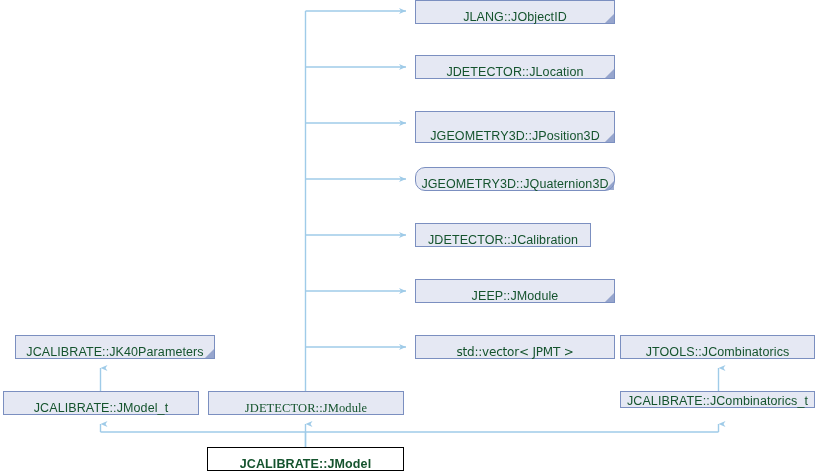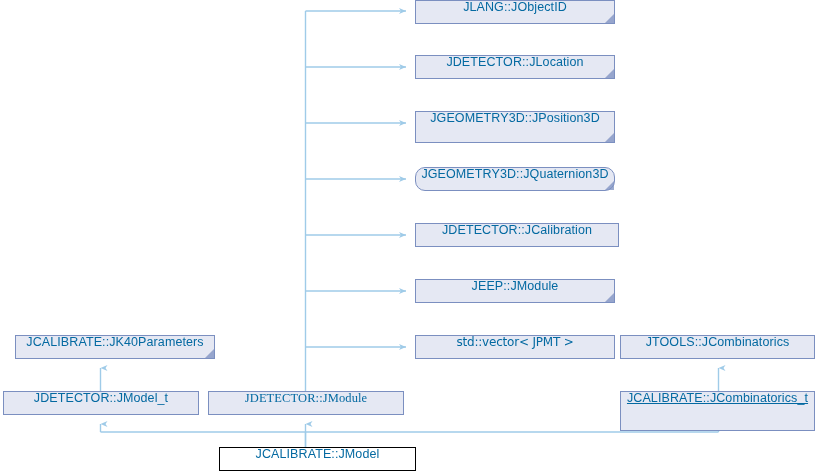--- a/index.html
+++ b/index.html
@@ -23,37 +23,36 @@
     left: 0;
     top: 0;
     width: 818px;
     height: 472px;
     pointer-events: none;
   }
   .node {
     position: absolute;
     box-sizing: border-box;
     display: flex;
-    align-items: flex-start;
+    align-items: flex-end;
     justify-content: center;
     font-size: 12.5px;
     line-height: 1;
-    color: #0369a1;
+    color: #14532d;
     white-space: nowrap;
     letter-spacing: 0.1px;
   }
   .node.cls-normal {
     background: #e5e8f3;
     border: 1px solid #7b8fc0;
   }
   .node.cls-current {
     background: #ffffff;
     border: 1.5px solid #000000;
-    font-weight: 400;
-    margin-left: 12px;
+    font-weight: 700;
   }
   .node.cls-mono {
     font-family: "DejaVu Sans", sans-serif;
     font-size: 12px;
     letter-spacing: -0.2px;
   }
   
   .fold {
     position: absolute;
     right: 0;
@@ -121,21 +120,21 @@
   <div class="node cls-normal" style="left:415px; top:111px; width:200px; height:32px;">
     <span class="node-label">JGEOMETRY3D::JPosition3D</span>
     <span class="fold"></span>
   </div>
 
   <div class="node cls-normal" style="left:415px; top:167px; width:200px; height:24px;border-radius:10px;">
     <span class="node-label">JGEOMETRY3D::JQuaternion3D</span>
     <span class="fold"></span>
   </div>
 
-  <div class="node cls-normal" style="left:415px; top:223px; width:204px; height:24px;">
+  <div class="node cls-normal" style="left:415px; top:223px; width:176px; height:24px;">
     <span class="node-label">JDETECTOR::JCalibration</span>
   </div>
 
   <div class="node cls-normal" style="left:415px; top:279px; width:200px; height:24px;">
     <span class="node-label">JEEP::JModule</span>
     <span class="fold"></span>
   </div>
 
   <div class="node cls-normal cls-mono" style="left:415px; top:335px; width:200px; height:24px;">
     <span class="node-label">std::vector&lt; JPMT &gt;</span>
@@ -144,28 +143,28 @@
   <div class="node cls-normal" style="left:620px; top:335px; width:195px; height:24px;">
     <span class="node-label">JTOOLS::JCombinatorics</span>
   </div>
 
   <div class="node cls-normal" style="left:3px; top:335px; width:200px; height:24px;margin-left:12px;">
     <span class="node-label">JCALIBRATE::JK40Parameters</span>
     <span class="fold"></span>
   </div>
 
   <div class="node cls-normal" style="left:3px; top:391px; width:196px; height:24px;">
-    <span class="node-label">JDETECTOR::JModel_t</span>
+    <span class="node-label">JCALIBRATE::JModel_t</span>
   </div>
 
   <div class="node cls-normal" style="left:208px; top:391px; width:196px; height:24px;font-family:Liberation Serif, serif;">
     <span class="node-label">JDETECTOR::JModule</span>
   </div>
 
-  <div class="node cls-normal" style="left:620px; top:391px; width:195px; height:40px;text-decoration:underline;">
+  <div class="node cls-normal" style="left:620px; top:391px; width:195px; height:17px;">
     <span class="node-label">JCALIBRATE::JCombinatorics_t</span>
   </div>
 
   <div class="node cls-current" style="left:207px; top:447px; width:197px; height:24px;">
     <span class="node-label">JCALIBRATE::JModel</span>
   </div>
 
 </div>
 
 </body></html>

